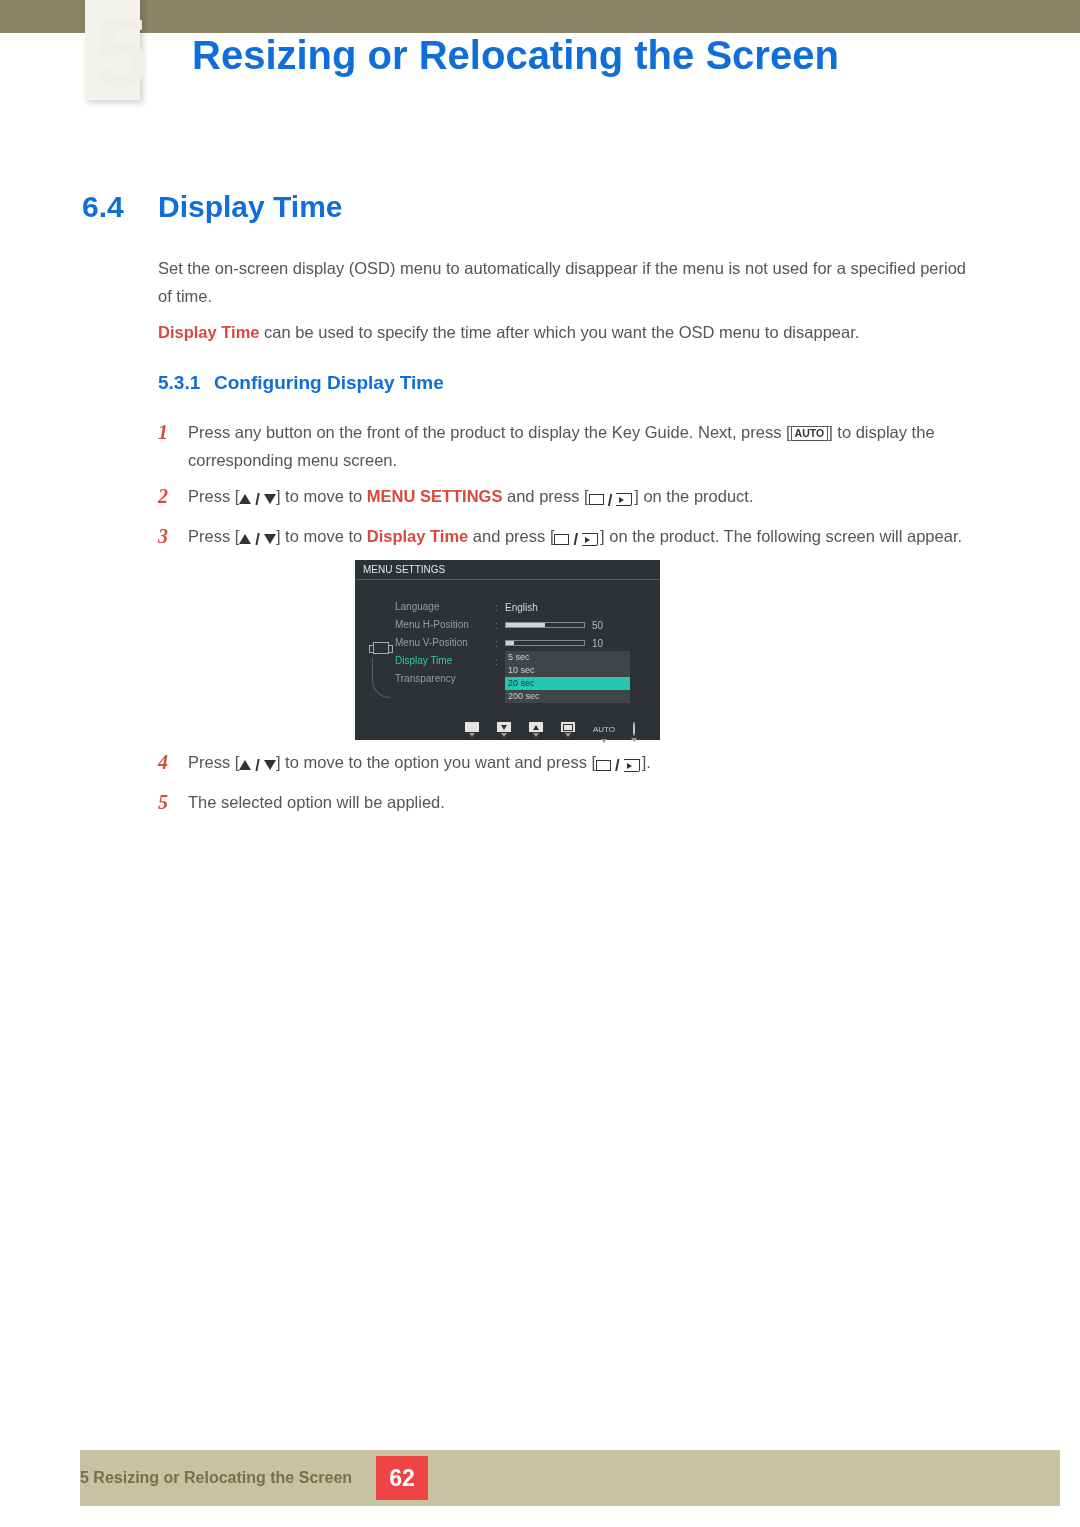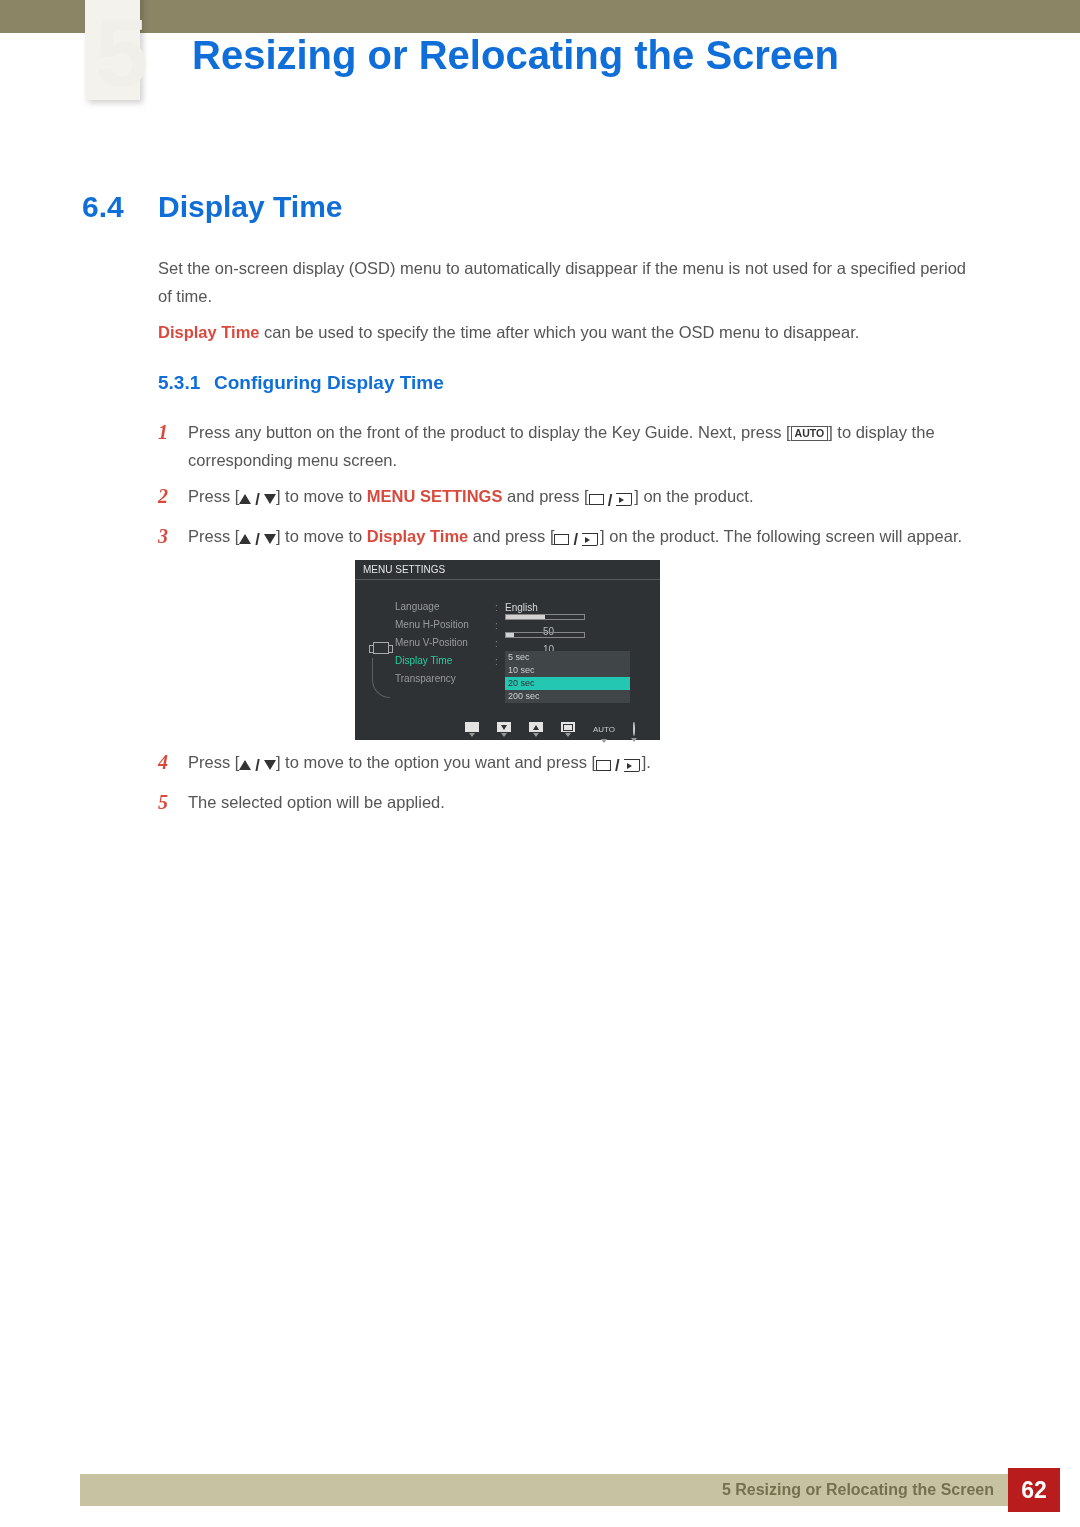--- a/index.html
+++ b/index.html
@@ -54,21 +54,21 @@
   .osd-icon-col .mon-icon::before { left: -5px; }
   .osd-icon-col .mon-icon::after { right: -5px; }
   .osd-icon-col .curve { width: 18px; height: 40px; border-left: 1px solid #5b5f62; border-bottom: 1px solid #5b5f62; border-bottom-left-radius: 18px; margin-top: 2px; }
   .osd-list { flex: 0 0 100px; padding-top: 12px; }
   .osd-list div { line-height: 18px; color: #9a9a9a; }
   .osd-list .active { color: #25cfa0; }
   .osd-vals { flex: 1 1 auto; padding-top: 12px; position: relative; }
   .osd-row { display: flex; align-items: center; height: 18px; }
   .osd-colon { width: 10px; color: #888; }
   .osd-text { color: #d8d8d8; }
-  .osd-slider { display: flex; align-items: center; gap: 6px; flex-direction: column; }
+  .osd-slider { display: flex; align-items: center; gap: 0; }
   .osd-slider .track { width: 80px; height: 6px; border: 1px solid #888; position: relative; }
   .osd-slider .fill { position: absolute; left: 0; top: 0; bottom: 0; background: #d2d2d2; }
   .osd-slider .val { color: #bbb; width: 18px; text-align: right; }
   .osd-dropdown { position: absolute; left: 10px; top: 65px; width: 125px; }
   .osd-dropdown .opt { height: 13px; line-height: 13px; padding-left: 3px; font-size: 9px; background: #404548; color: #cfcfcf; }
   .osd-dropdown .opt.sel { background: #23c7b2; color: #2e3235; }
   .osd-buttons { position: absolute; left: 110px; bottom: 3px; display: flex; align-items: center; gap: 18px; }
   .osd-btn { display: flex; flex-direction: column; align-items: center; gap: 1px; }
   .osd-btn .box { width: 14px; height: 10px; background: #e3e3e3; display: flex; align-items: center; justify-content: center; }
   .osd-btn .tri-mini { width: 0; height: 0; border-left: 3px solid transparent; border-right: 3px solid transparent; }
@@ -79,23 +79,23 @@
   .osd-btn .rect-mini { width: 10px; height: 7px; border: 1.5px solid #2e3235; }
   .osd-auto { font-size: 8px; color: #ccc; position: relative; }
   .osd-auto::after { content: ""; position: absolute; left: 50%; top: 14px; transform: translateX(-50%); width: 0; height: 0; border-left: 3px solid transparent; border-right: 3px solid transparent; border-top: 4px solid #999; }
   .osd-power { width: 10px; height: 10px; border: 1.2px solid #ccc; border-radius: 50%; position: relative; }
   .osd-power::before { content: ""; position: absolute; left: 50%; top: -2px; width: 1.2px; height: 5px; background: #ccc; transform: translateX(-50%); }
   .osd-power-wrap::after { content: ""; position: absolute; left: 50%; top: 14px; transform: translateX(-50%); width: 0; height: 0; border-left: 3px solid transparent; border-right: 3px solid transparent; border-top: 4px solid #999; }
   .osd-power-wrap { position: relative; }
 
   .steps2 { position: absolute; top: 748px; left: 158px; width: 820px; }
 
-  .footerbar { position: absolute; bottom: 21px; left: 80px; right: 20px; height: 32px; background: #c7c3a2; display: flex; align-items: center; justify-content: flex-end; }
+  .footerbar { position: absolute; bottom: 21px; left: 80px; right: 20px; height: 56px; background: #c7c3a2; display: flex; align-items: center; }
   .footerbar .label { color: #747150; font-size: 16px; font-weight: 700; }
-  .footerbar .pagebox { width: 52px; height: 44px; background: #b91c1c; color: #fff; display: flex; align-items: center; justify-content: center; font-size: 23px; font-weight: 700; margin-left: 14px; }
+  .footerbar .pagebox { width: 52px; height: 44px; background: #ef4444; color: #fff; display: flex; align-items: center; justify-content: center; font-size: 23px; font-weight: 700; margin-left: 24px; }
 </style>
 </head>
 <body>
 
 <div class="topbar"></div>
 <div class="chapter-badge-back"></div>
 <div class="chapter-number">5</div>
 <div class="chapter-title">Resizing or Relocating the Screen</div>
 
 <div class="section-num">6.4</div>

